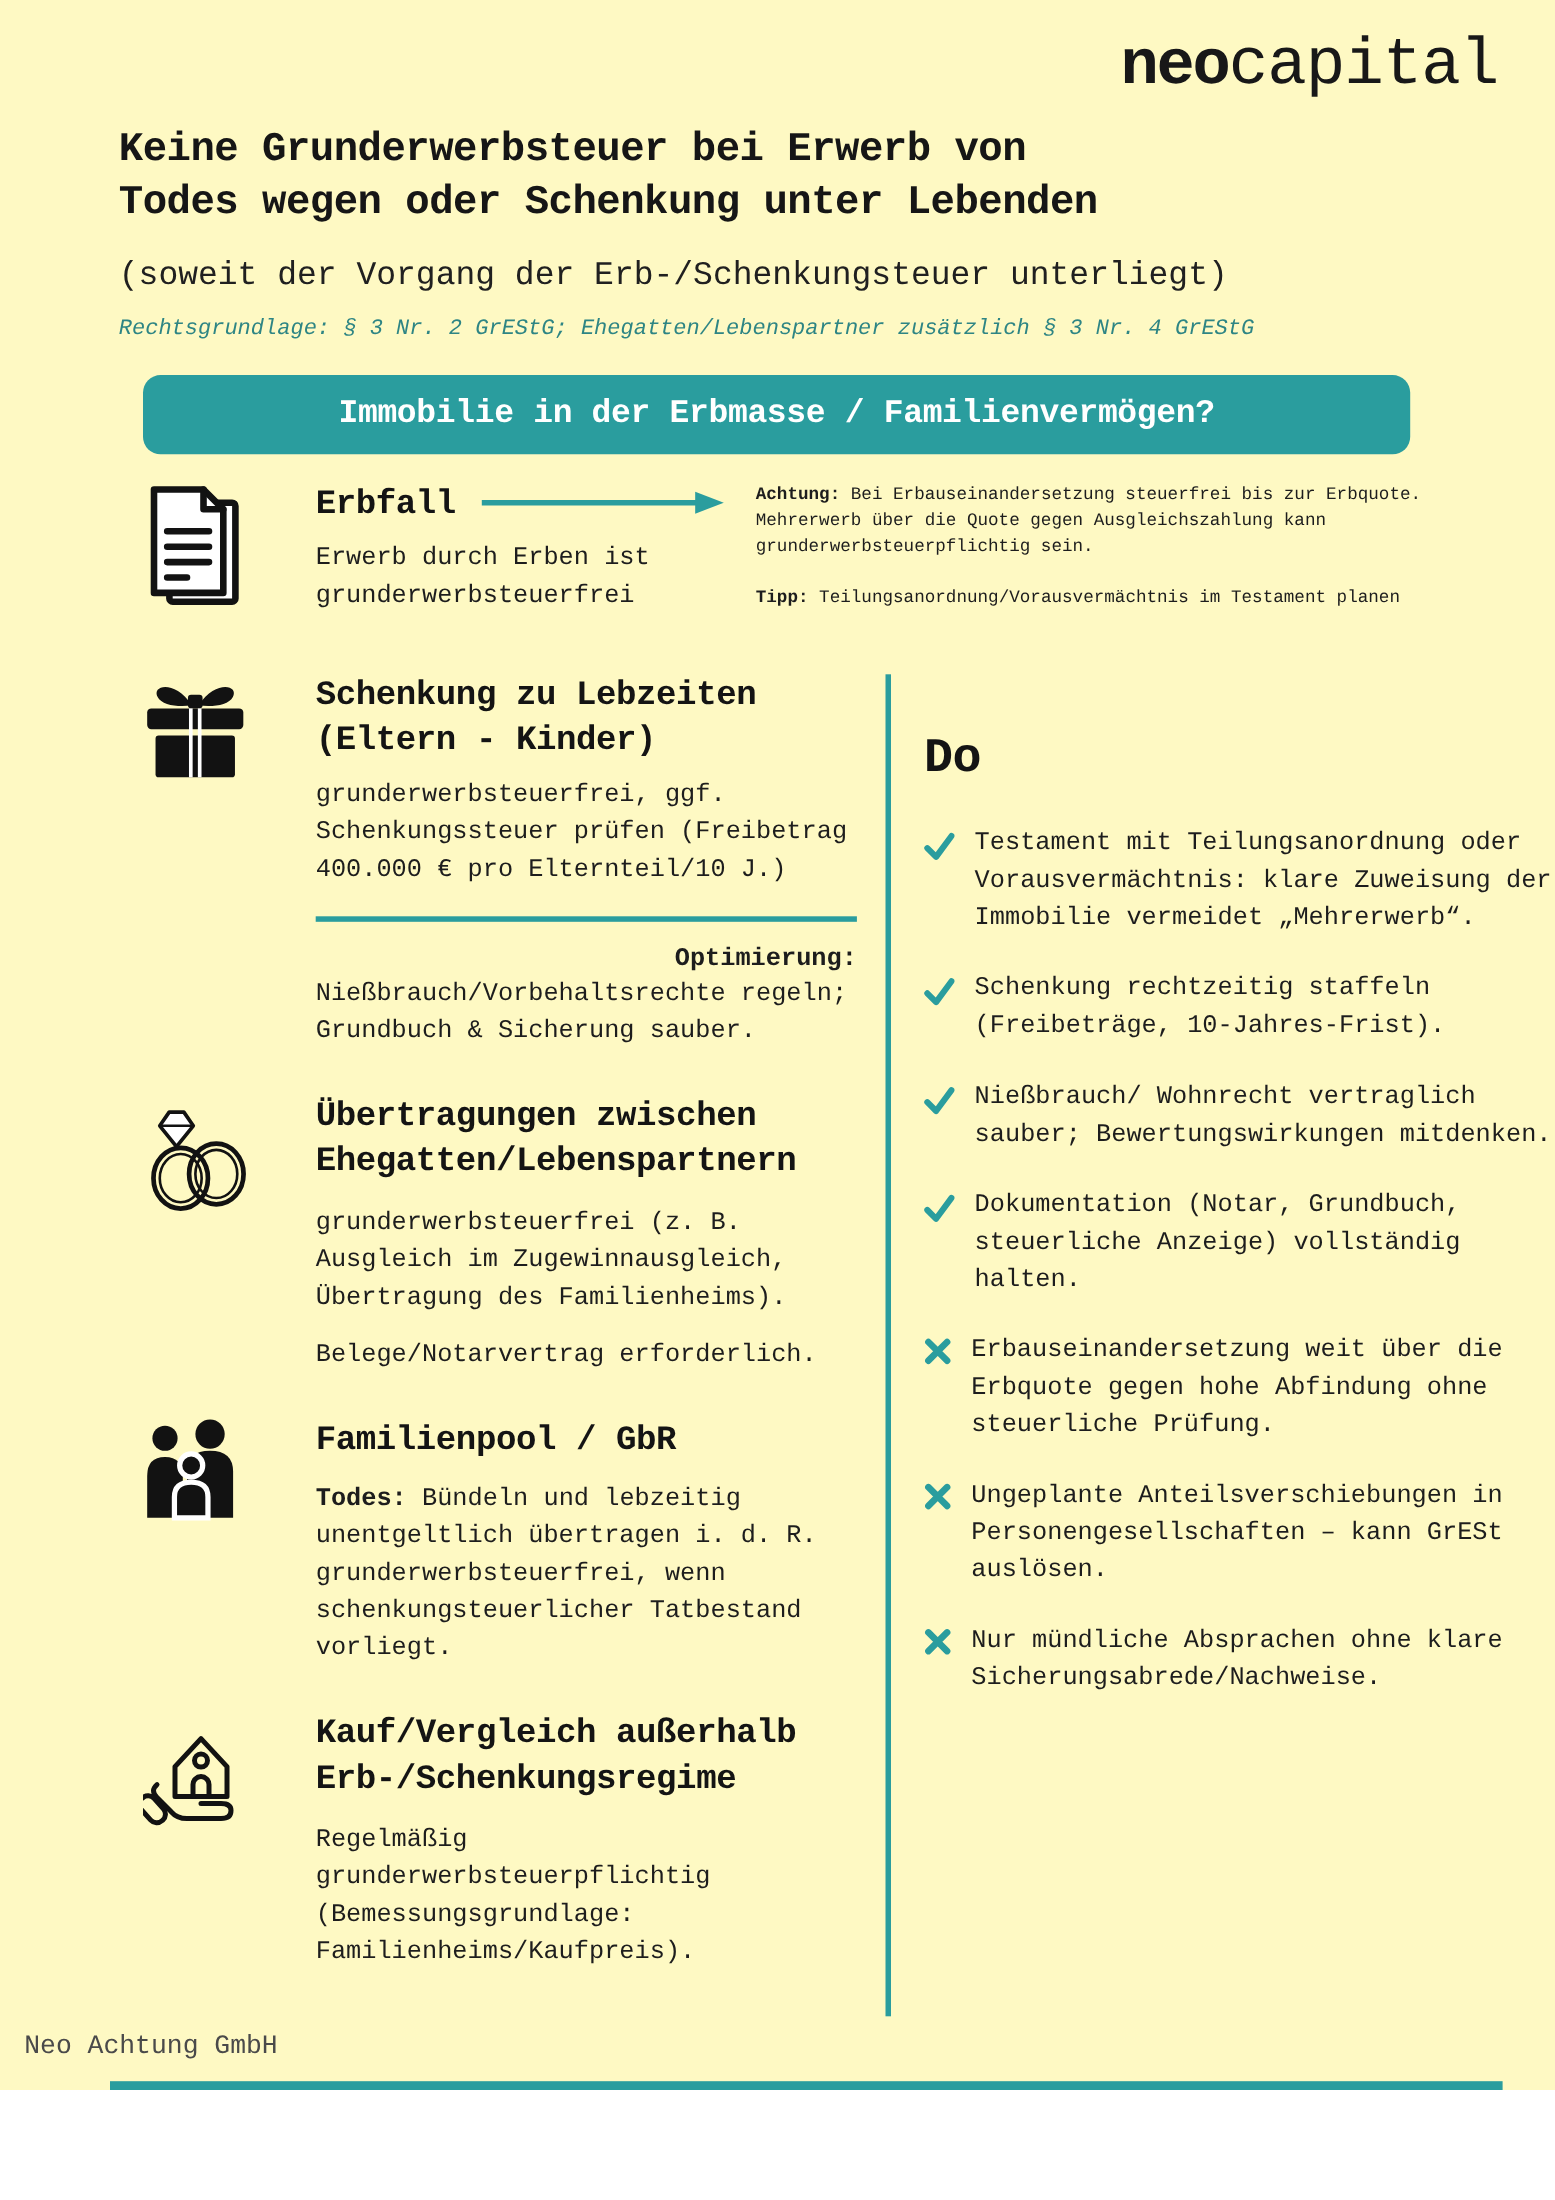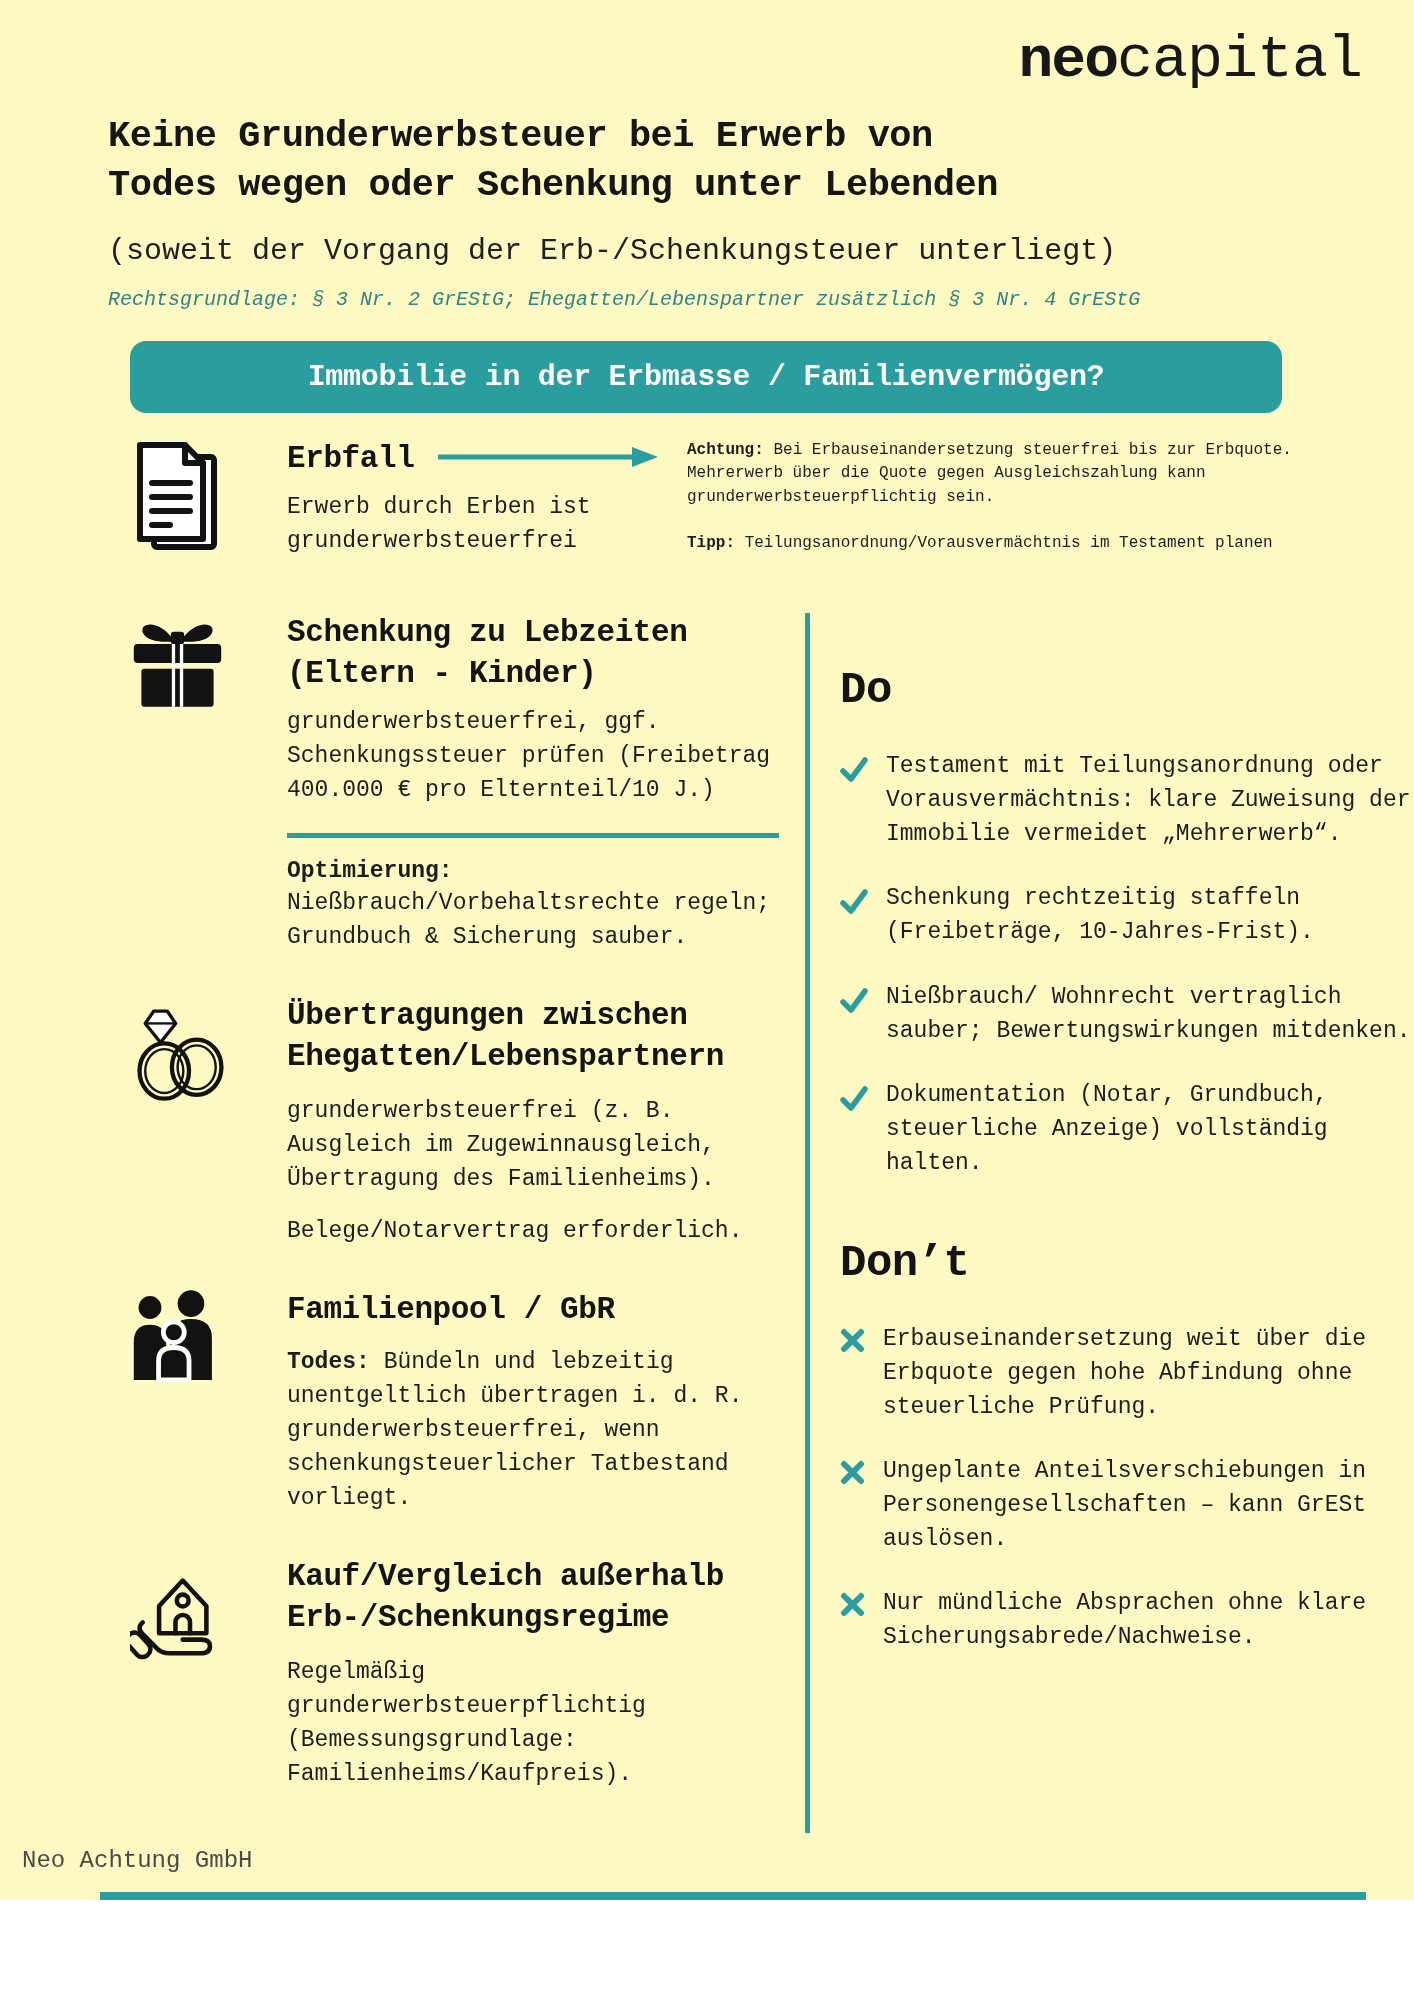--- a/index.html
+++ b/index.html
@@ -34,21 +34,21 @@
   .body-text{margin:10px 0 0 0;font-size:23px;line-height:1.48;color:#1d1d1d;}
   .achtung-col{margin-left:48px;width:640px;}
   .achtung-col p{margin:0 0 22px 0;font-size:16px;line-height:1.48;}
   .lead{font-weight:700;}
   
   .columns{display:flex;margin:36px 0 0 130px;align-items:stretch;}
   .left-col{width:675px;flex:0 0 675px;}
   .section{display:grid;grid-template-columns:95px 1fr;column-gap:62px;margin-bottom:42px;}
   .section .content{max-width:492px;}
   .teal-rule{height:5px;background:#2a9d9e;border:none;margin:26px 0 20px 0;width:100%;}
-  .opt-label{font-weight:700;font-size:23px;margin:0;}
+  .opt-label{font-weight:700;font-size:23px;margin:0;text-align:right;}
   .right-col{
     margin-left:0;border-left:5px solid #2a9d9e;
     padding:52px 0 0 30px;width:575px;flex:0 0 575px;
   }
   .big-head{margin:0 0 34px 0;font-size:44px;font-weight:700;letter-spacing:-0.5px;color:#141414;}
   .big-head.dont{margin-top:58px;}
   .check-item,.x-item{display:flex;gap:18px;margin-bottom:30px;}
   .check-item svg,.x-item svg{flex:0 0 auto;margin-top:6px;}
   .item-text{font-size:23px;line-height:1.48;color:#1d1d1d;}
   
@@ -205,21 +205,20 @@
             </svg></span>
         <span class="item-text">Nießbrauch/ Wohnrecht vertraglich sauber; Bewertungswirkungen mitdenken.</span>
       </div>
       <div class="check-item">
         <span><svg width="28" height="28" viewBox="0 0 28 28">
               <path d="M3 16 l8 8 L25 5" stroke="#2a9d9e" stroke-width="5.5" fill="none" stroke-linecap="round" stroke-linejoin="round"></path>
             </svg></span>
         <span class="item-text">Dokumentation (Notar, Grundbuch, steuerliche Anzeige) vollständig halten.</span>
       </div>
 
-      <h2 class="big-head dont">Don’t</h2>
 
       <div class="x-item">
         <span><svg width="25" height="25" viewBox="0 0 25 25">
               <path d="M4 4 L21 21 M21 4 L4 21" stroke="#2a9d9e" stroke-width="6" stroke-linecap="round"></path>
             </svg></span>
         <span class="item-text">Erbauseinandersetzung weit über die Erbquote gegen hohe Abfindung ohne steuerliche Prüfung.</span>
       </div>
       <div class="x-item">
         <span><svg width="25" height="25" viewBox="0 0 25 25">
               <path d="M4 4 L21 21 M21 4 L4 21" stroke="#2a9d9e" stroke-width="6" stroke-linecap="round"></path>

